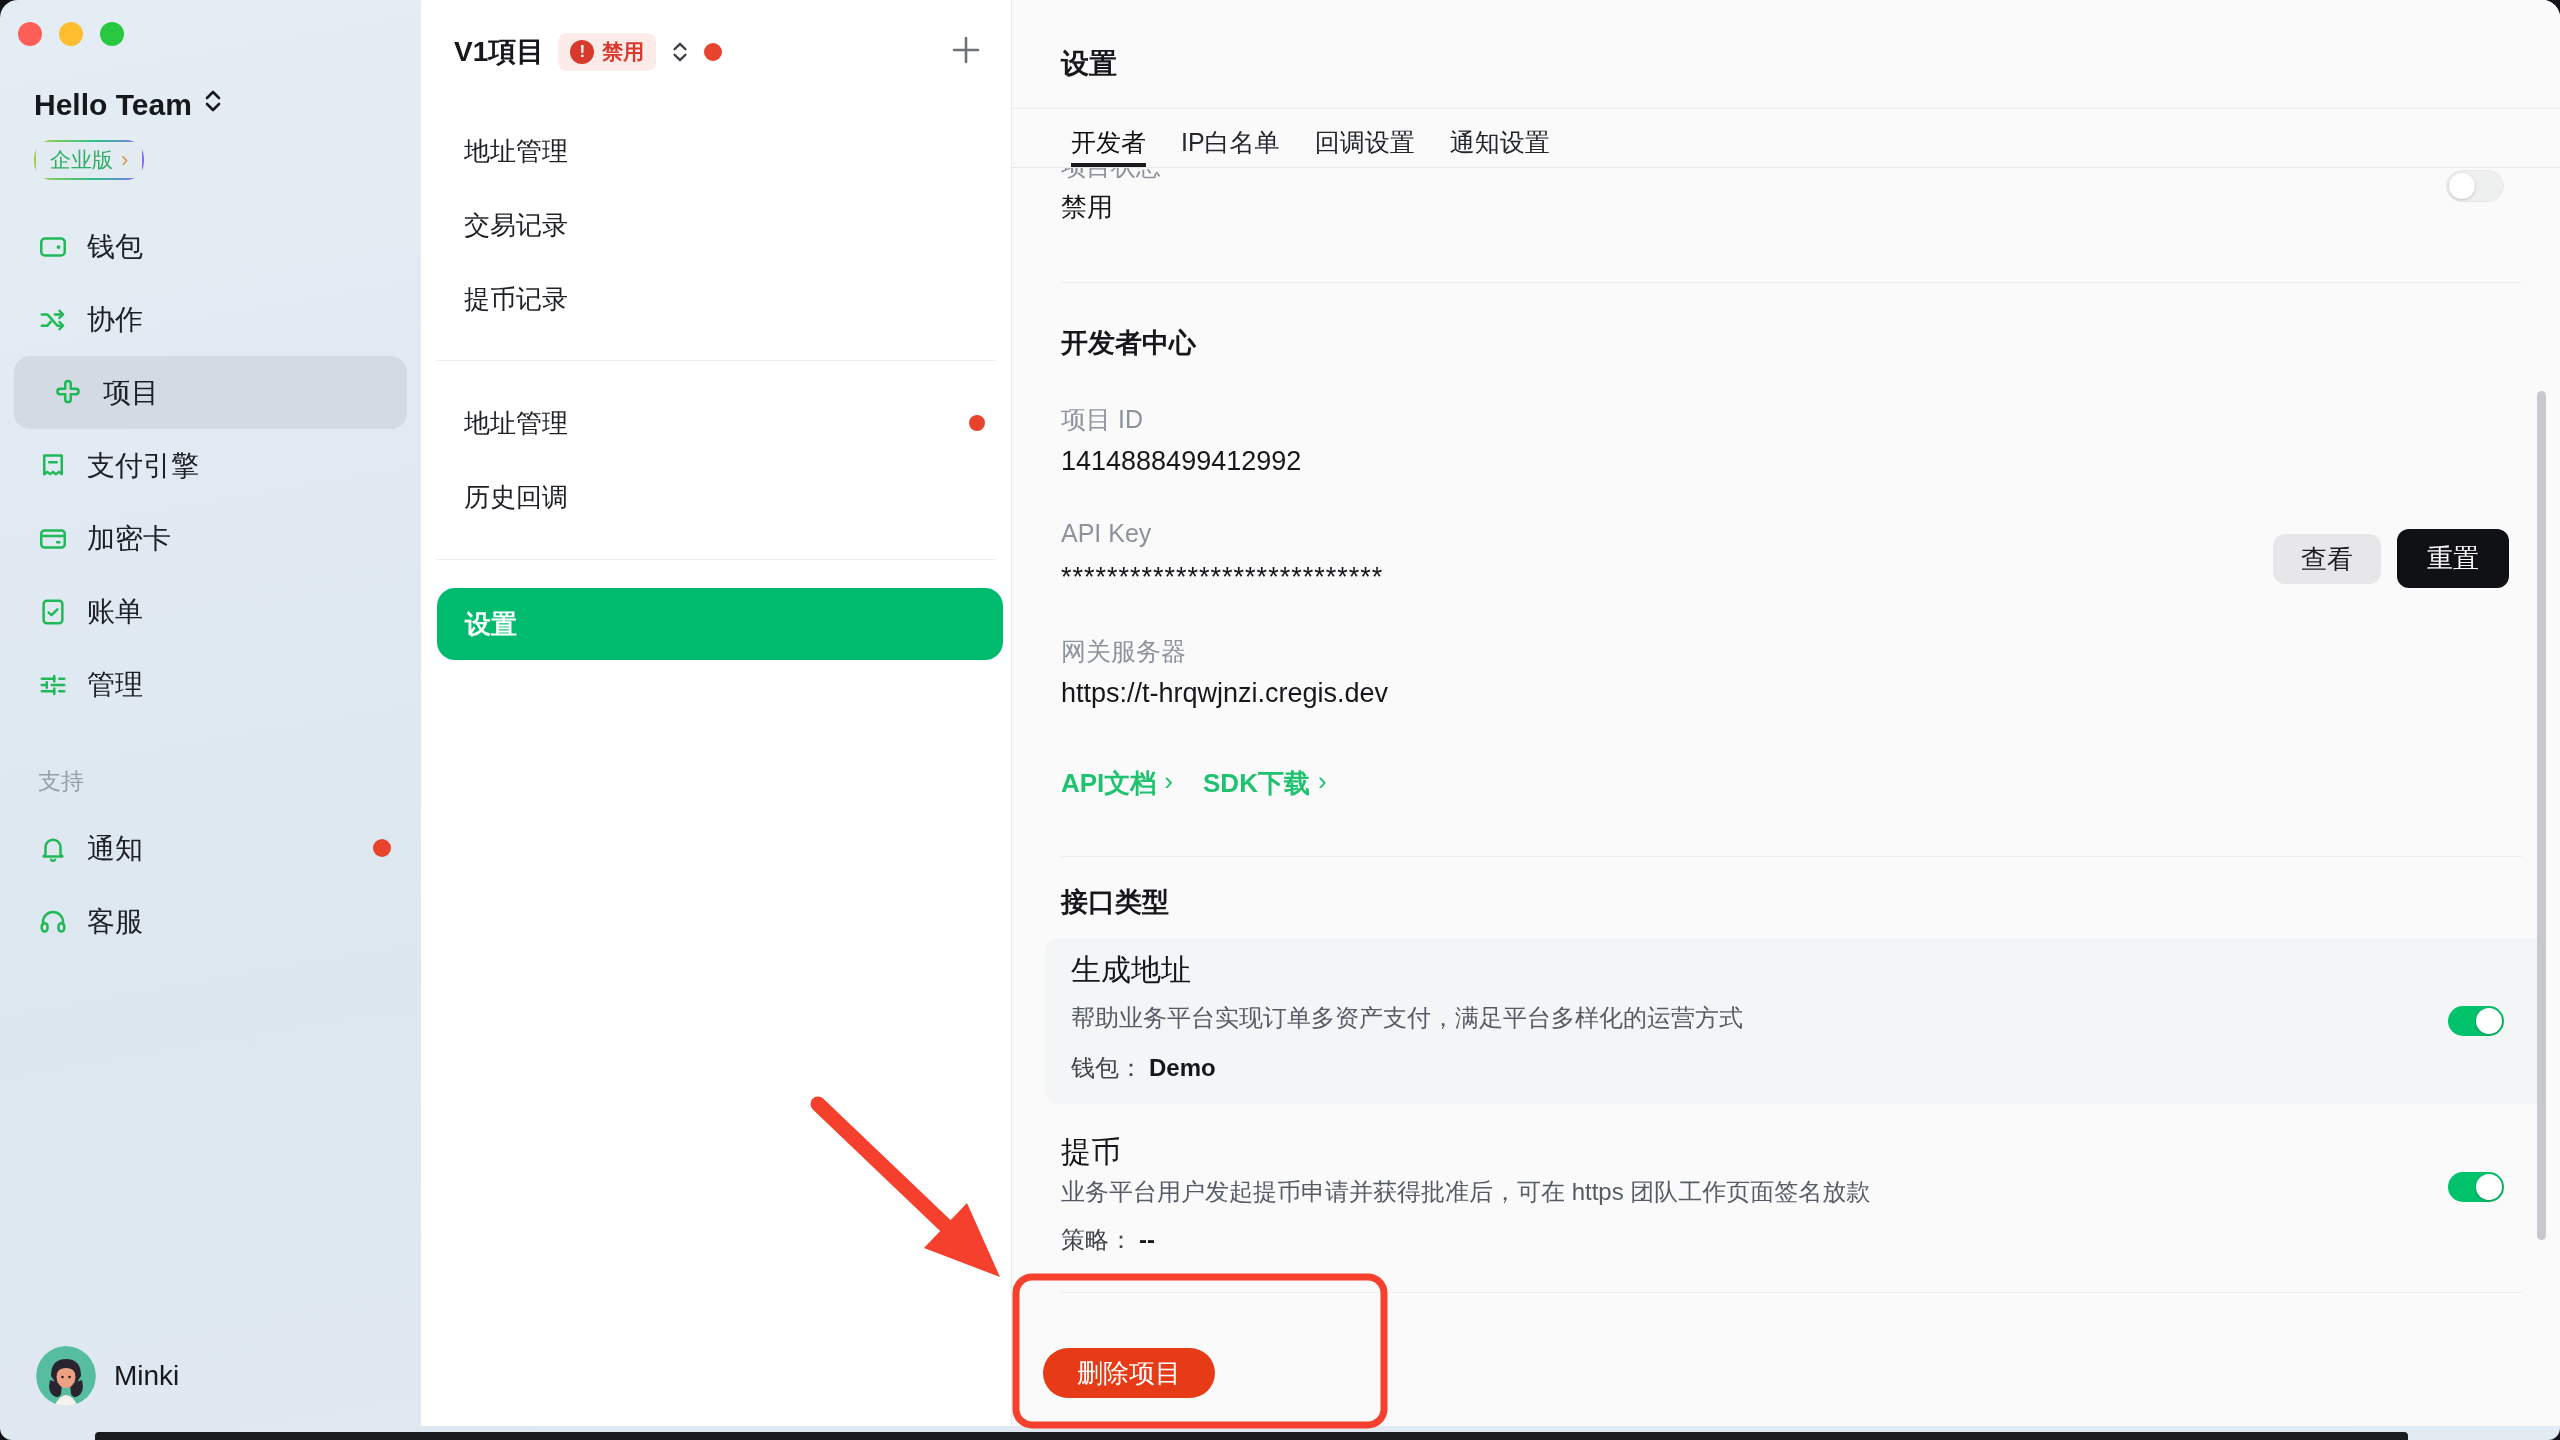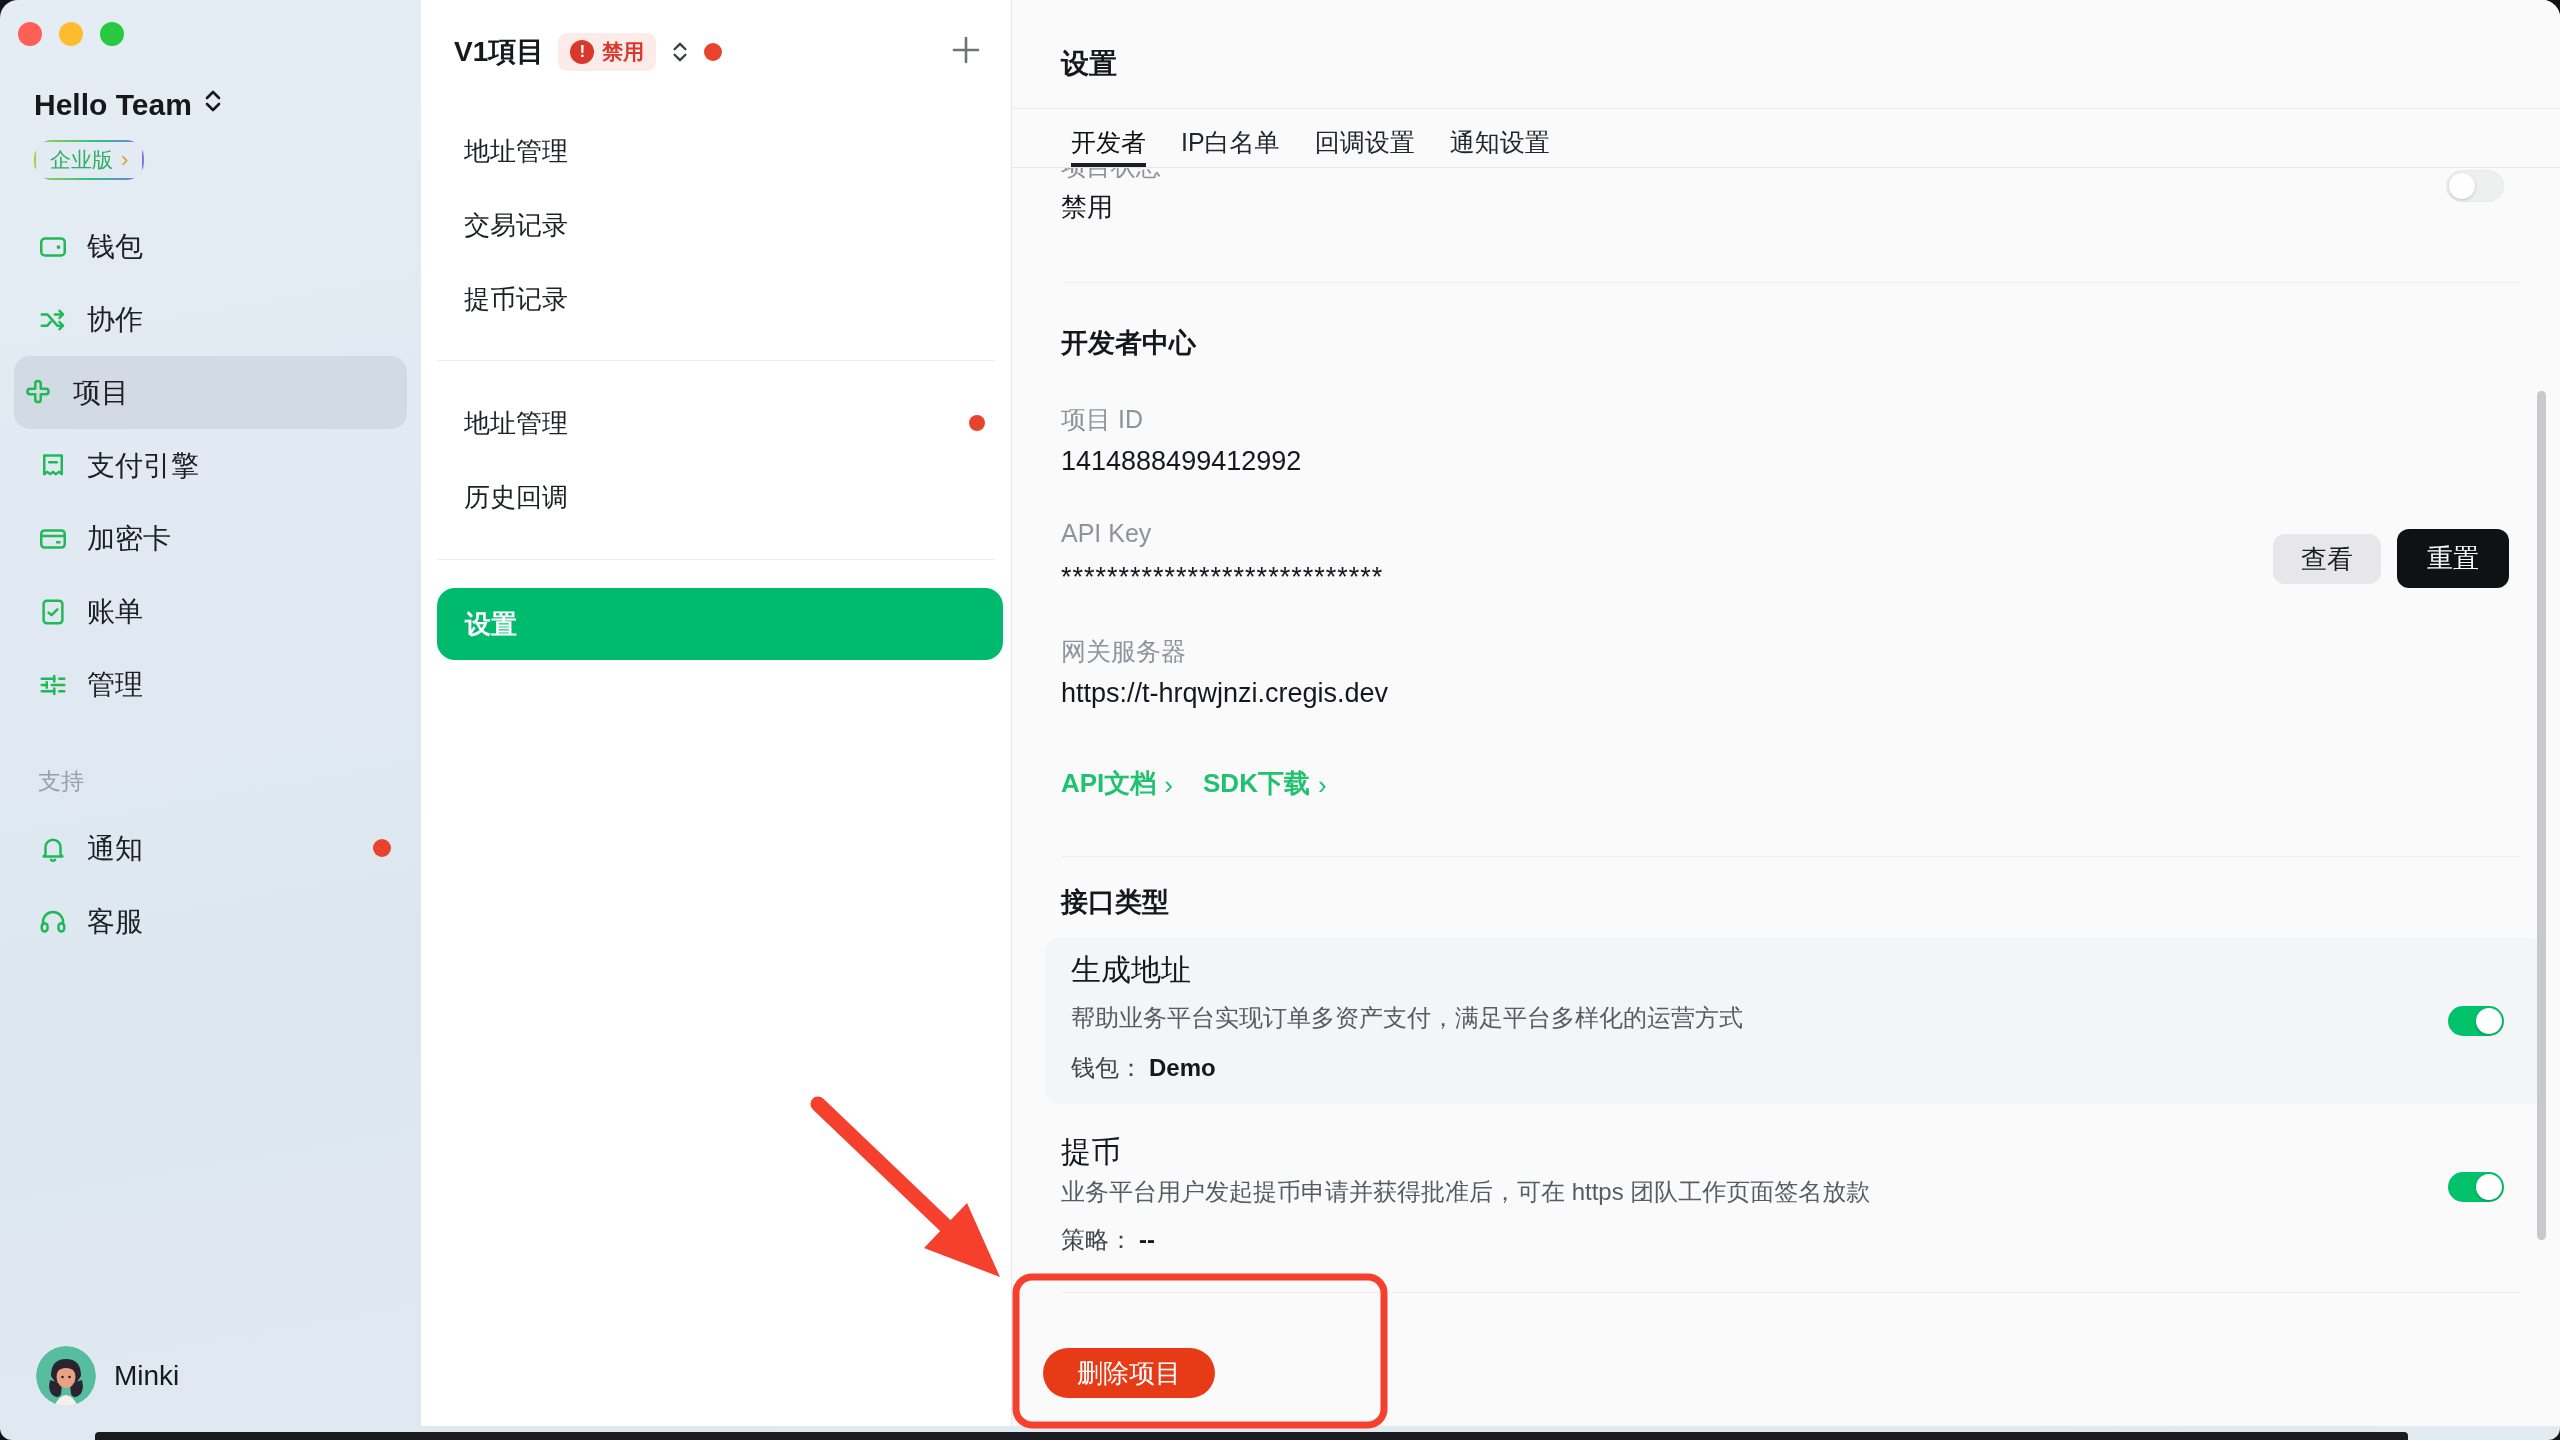--- a/index.html
+++ b/index.html
@@ -14,21 +14,21 @@
   .team-row{position:absolute;left:34px;top:88px;display:flex;align-items:flex-start;gap:10px;
     font-size:30px;font-weight:700;color:#16181c;}
   .plan-badge{position:absolute;left:34px;top:140px;padding:2px;border-radius:18px;
     background:linear-gradient(95deg,#aace4b 0%,#2fc08a 55%,#8a6bf7 100%);}
   .plan-badge-inner{display:flex;align-items:center;gap:8px;background:#e2eaf2;border-radius:8px;
     padding:4px 14px;font-size:21px;color:#2fae62;font-weight:500;}
   .plan-arrow{color:#e29a3c;font-size:22px;line-height:1;}
   .nav{position:absolute;left:0;top:210px;width:421px;}
   .nav-item{height:73px;display:flex;align-items:center;gap:19px;padding-left:38px;
     font-size:28px;color:#1d2025;cursor:default;}
-  .nav-item.active{margin:0 14px;padding-left:10px;background:#d2dbe4;border-radius:16px;}
+  .nav-item.active{margin:0 14px;padding-left:40px;background:#d2dbe4;border-radius:16px;}
   .nav-item .ic{width:30px;height:30px;flex:0 0 30px;}
   .support-label{position:absolute;left:38px;top:766px;font-size:23px;color:#97a0ab;}
   .support{position:absolute;left:0;top:812px;width:421px;}
   .support .nav-item{position:relative;}
   .red-dot{width:18px;height:18px;border-radius:50%;background:#e8432d;}
   .bell-dot{position:absolute;right:30px;top:27px;}
   .user{position:absolute;left:36px;top:1346px;display:flex;align-items:center;gap:18px;}
   .avatar{width:60px;height:60px;border-radius:50%;overflow:hidden;}
   .user-name{font-size:28px;color:#17191d;}
   
@@ -67,21 +67,21 @@
   .status-value{position:absolute;left:49px;top:190px;font-size:26px;color:#15171a;}
   .m-div{position:absolute;left:49px;right:38px;height:1px;background:#eeeeee;}
   .sec-h{position:absolute;left:49px;font-size:27px;font-weight:700;color:#15171a;}
   .f-label{position:absolute;left:49px;font-size:25px;color:#8d939d;}
   .f-value{position:absolute;left:49px;font-size:27px;color:#15171a;}
   .btn-view{position:absolute;right:179px;top:534px;height:50px;padding:0 28px;border-radius:12px;
     background:#e7e7e9;color:#1b1d21;font-size:26px;display:flex;align-items:center;}
   .btn-reset{position:absolute;right:51px;top:529px;height:59px;padding:0 30px;border-radius:12px;
     background:#101114;color:#ffffff;font-size:26px;display:flex;align-items:center;}
   .links{position:absolute;left:49px;top:766px;display:flex;gap:30px;}
-  .link{display:flex;align-items:flex-end;gap:8px;color:#1fc26f;font-size:26px;font-weight:700;}
+  .link{display:flex;align-items:flex-start;gap:8px;color:#1fc26f;font-size:26px;font-weight:700;}
   .link .chev{font-size:26px;font-weight:400;}
   .card{position:absolute;left:33px;right:16px;top:938px;height:166px;background:#f4f5f7;
     border-radius:14px;}
   .card-title{position:absolute;left:26px;top:12px;font-size:30px;font-weight:500;color:#15171a;}
   .card-desc{position:absolute;left:26px;top:64px;font-size:24px;color:#565c66;}
   .card-meta{position:absolute;left:26px;top:114px;font-size:24px;color:#40454c;}
   .card-meta b{color:#15171a;font-weight:600;margin-left:6px;}
   .blk-title{position:absolute;left:49px;top:1132px;font-size:30px;font-weight:500;color:#15171a;}
   .blk-desc{position:absolute;left:49px;top:1176px;font-size:24px;color:#565c66;}
   .blk-meta{position:absolute;left:49px;top:1224px;font-size:24px;color:#40454c;}

